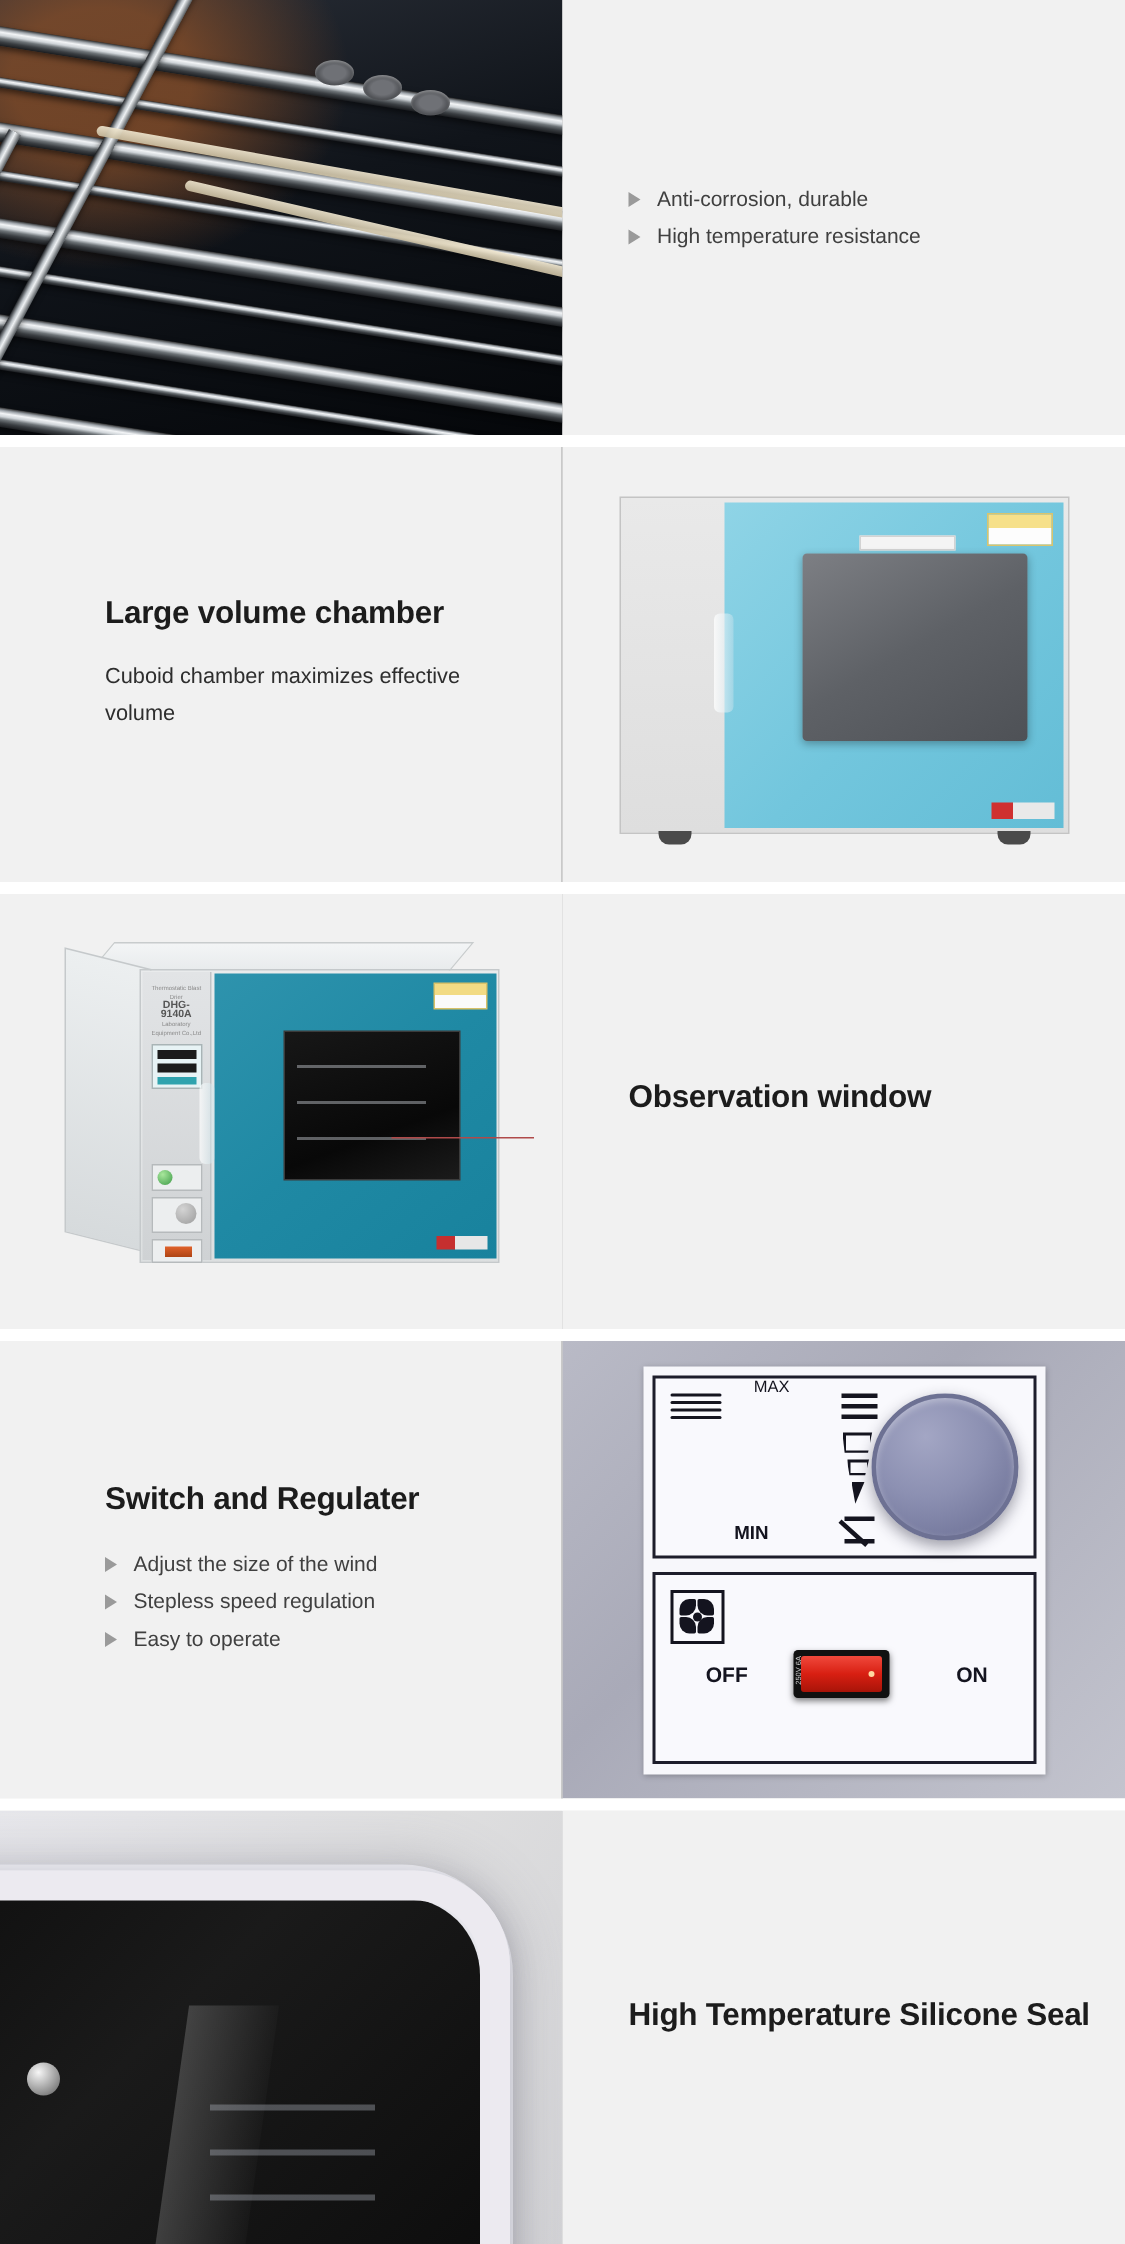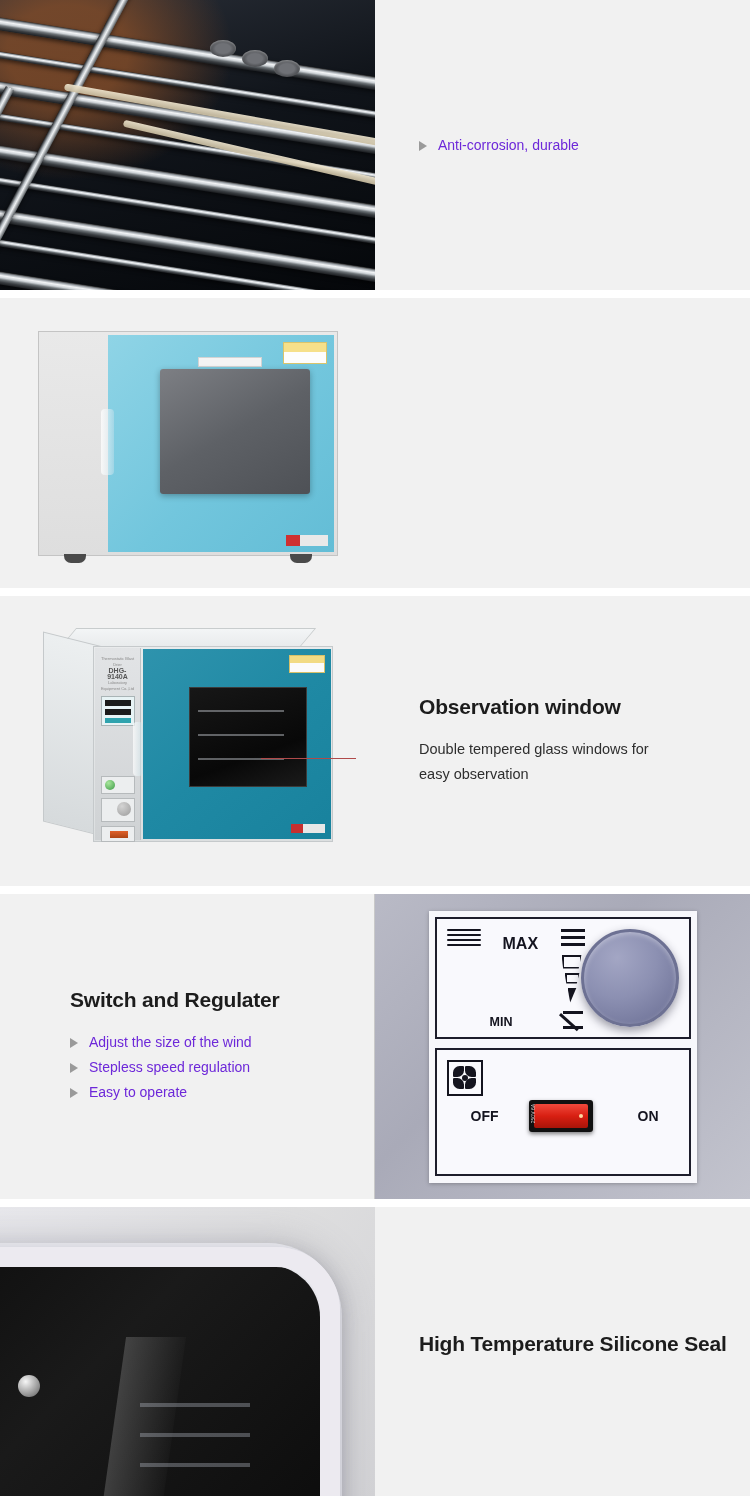--- a/index.html
+++ b/index.html
@@ -45,21 +45,21 @@
     margin-bottom: 18px;
   }
   .subtitle {
     font-size: 14.5px;
     color: #2e2e2e;
     line-height: 25px;
   }
   ul.bullets { list-style: none; }
   ul.bullets li {
     font-size: 14px;
-    color: #6d28d9;
+    color: #404040;
     line-height: 25px;
     display: flex;
     align-items: baseline;
   }
   .tri {
     width: 0; height: 0;
     border-left: 8px solid #9a9a9a;
     border-top: 5.5px solid transparent;
     border-bottom: 5.5px solid transparent;
     margin-right: 11px;
@@ -310,21 +310,21 @@
     position: relative;
   }
   .panel .box.top { height: 122px; }
   .panel .box.bot { height: 128px; margin-top: 9px; }
 
   .wave-ico { position:absolute; left:10px; top:8px; width:34px; height:22px; }
   .wave-ico i { position:absolute; left:0; right:0; height:2px; background:#14141f; border-radius:2px; }
   .wave-ico i:nth-child(1){ top:2px; } .wave-ico i:nth-child(2){ top:7px; }
   .wave-ico i:nth-child(3){ top:12px; } .wave-ico i:nth-child(4){ top:17px; }
 
-  .lbl-max { position:absolute; left:66px; top:16px; font-size:16px; font-weight:bold; color:#14141f; }
+  .lbl-max { position:absolute; left:66px; top:0; font-size:11px; font-weight:normal; color:#14141f; }
   .lbl-min { position:absolute; left:53px; bottom:8px; font-size:12.5px; font-weight:bold; color:#14141f; }
 
   .grad-col { position:absolute; left:122px; top:8px; width:28px; bottom:6px; }
   .grad-col .l { position:absolute; left:2px; right:2px; height:3px; background:#14141f; }
   .grad-col .l:nth-child(1){top:2px;} .grad-col .l:nth-child(2){top:9px;} .grad-col .l:nth-child(3){top:16px;}
   .grad-col .tz { position:absolute; background:#14141f; }
   .tz.t1 { left:3px; top:28px; width:20px; height:14px;
            clip-path: polygon(0 0,100% 0,86% 100%,8% 100%);
            background:none; border:2px solid #14141f; }
   .tz.t2 { left:6px; top:46px; width:15px; height:11px;
@@ -439,26 +439,36 @@
         <div class="glow-hole" style="left:274px; top:60px;"></div>
       </div>
     </div>
     <div class="half text">
       <div class="txtwrap">
         <ul class="bullets">
           <li>
               <span class="tri"></span>
               <span>Anti-corrosion, durable</span>
             </li>
+          <li>
+              <span class="tri"></span>
+              <span>High temperature resistance</span>
+            </li>
         </ul>
       </div>
     </div>
   </div>
 
   <div class="section">
+    <div class="half text divider-right">
+      <div class="txtwrap left-pad">
+        <h2 class="title">Large volume chamber</h2>
+        <div class="subtitle">Cuboid chamber maximizes effective volume</div>
+      </div>
+    </div>
     <div class="half">
       <div class="photo-pad">
         <div class="oven-front">
           <div class="cabinet"></div>
           <div class="door">
             <div class="badge"></div>
             <div class="glass"></div>
             <div class="warn"></div>
             <div class="logo"></div>
           </div>
@@ -509,21 +519,20 @@
           </div>
           <div class="handle"></div>
           <div class="callout-line"></div>
         </div>
       </div>
 
     </div>
     <div class="half text">
       <div class="txtwrap">
         <h2 class="title">Observation window</h2>
-        <div class="subtitle" style="max-width:245px;">Double tempered glass windows for easy observation</div>
       </div>
     </div>
   </div>
 
   <div class="section">
     <div class="half text divider-right">
       <div class="txtwrap left-pad">
         <h2 class="title">Switch and Regulater</h2>
         <ul class="bullets">
           <li>

